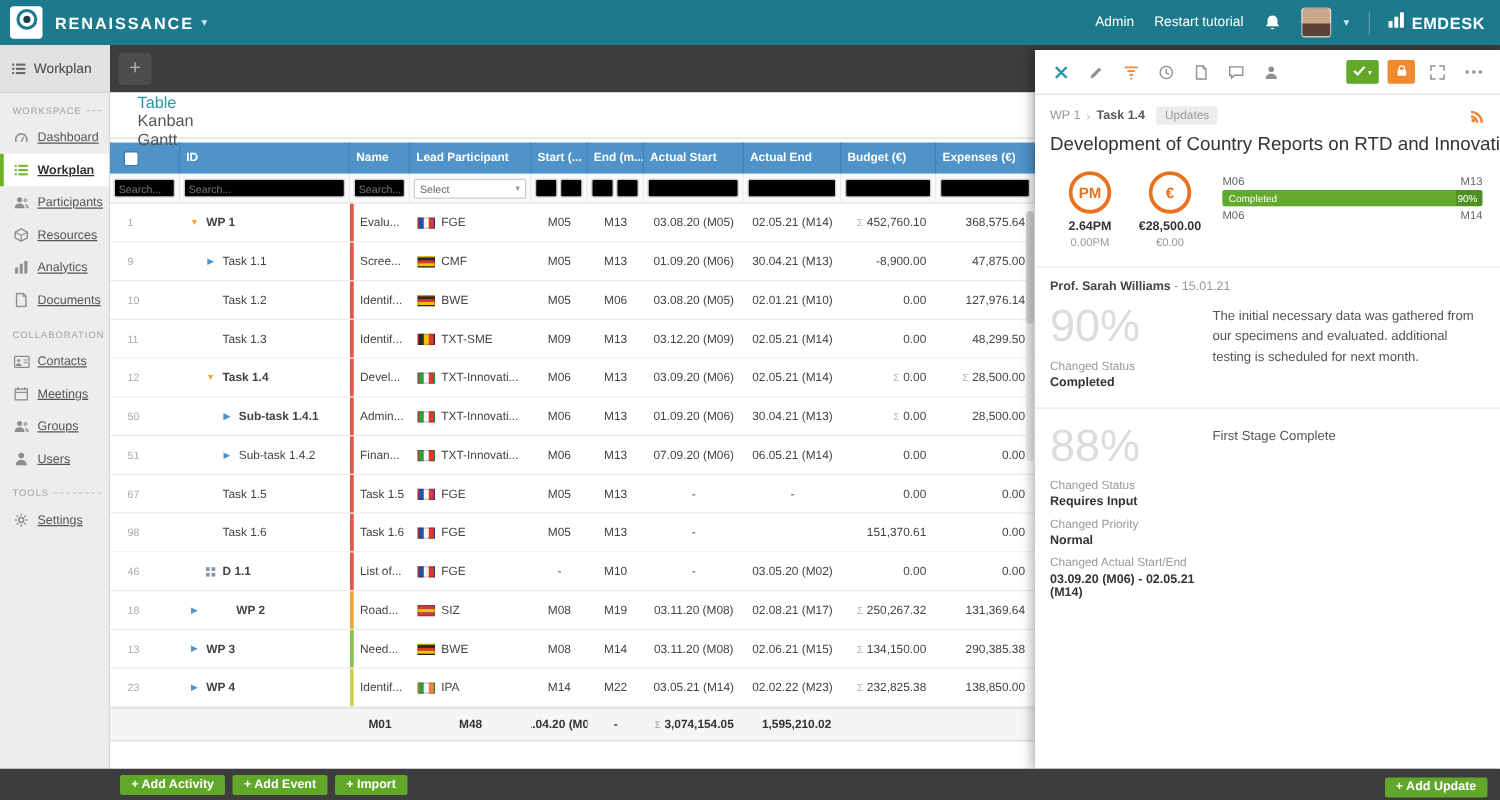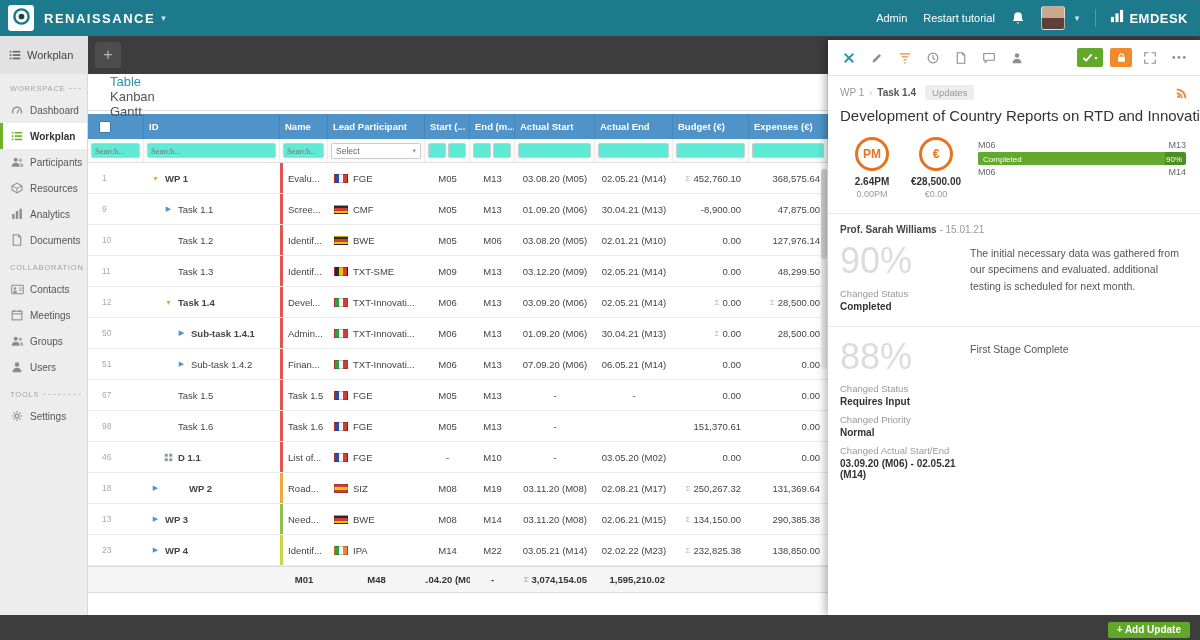--- a/index.html
+++ b/index.html
@@ -21,39 +21,39 @@
   
   .tabstrip { position:absolute; top:36px; left:0; right:0; height:38px; background:#3d3d3d; z-index:1; }
   .workplan-tab { position:absolute; left:0; top:0; width:88px; height:38px; background:#e2e2e2; color:#444; font-size:11px; display:flex; align-items:center; gap:6px; padding-left:9px; }
   .workplan-tab .icon { color:#666; display:flex; }
   .plus-tab { position:absolute; left:95px; top:6px; width:26px; height:26px; background:#4d4d4d; color:#b5b5b5; border-radius:3px; display:flex; align-items:center; justify-content:center; font-size:16px; }
 
   
   .sidebar { position:absolute; top:74px; left:0; width:88px; bottom:25px; background:#ededed; border-right:1px solid #d8d8d8; z-index:2; }
   .sb-heading { display:flex; align-items:center; gap:4px; padding:10px 6px 4px 10px; font-size:7.5px; letter-spacing:.8px; color:#a2a2a2; }
   .sb-heading::after { content:""; flex:1; border-top:1px dashed #c9c9c9; }
-  .sb-item { height:26px; display:flex; align-items:center; gap:6px; padding-left:10px; font-size:10px; color:#555; cursor:pointer; }
+  .sb-item { height:26px; display:flex; align-items:center; gap:6px; padding-left:10px; font-size:10px; color:#555; cursor:pointer;text-decoration:underline; }
   .sb-item .sb-icon { width:14px; display:flex; align-items:center; justify-content:center; color:#8d8d8d; }
   .sb-item.active { background:#fff; border-left:3px solid #6fb32b; padding-left:7px; color:#333; font-weight:bold; }
   .sb-item.active .sb-icon { color:#6fb32b; }
 
   
   .main { position:absolute; left:88px; top:74px; right:372px; bottom:25px; background:#fff; overflow:hidden; z-index:2; }
   .view-tabs { height:37px; border-bottom:1px solid #dedede; display:flex; background:#fff;flex-direction:column; }
   .view-tab { padding:0 22px; display:flex; align-items:center; font-size:13px; color:#555; border-right:1px solid #e8e8e8; cursor:pointer; }
   .view-tab.active { color:#2a96a8; }
 
   .trow { display:grid; grid-template-columns:56px 136px 48px 97px 45px 45px 80px 78px 76px 79px; width:740px; align-items:center; }
   .thead { background:#4f93c8; height:25px; margin-top:3px; }
   .hcell { height:100%; display:flex; align-items:center; padding-left:5px; border-right:1px solid #4285b8; color:#fff; font-size:9.5px; font-weight:bold; overflow:hidden; white-space:nowrap; }
   .hcheckbox { width:12px; height:12px; background:#fff; border:1px solid #3c7aae; border-radius:2px; margin-left:6px; }
 
   .tsearch { background:#fafafa; height:24px; border-bottom:1px solid #e0e0e0; }
   .scell { height:100%; display:flex; align-items:center; gap:2px; padding:0 3px; border-right:1px solid #ececec; }
-  .sinput { width:100%; height:15px; border:1px solid #ccc; border-radius:2px; font-size:8.5px; color:#777; padding:0 3px; background:#5eead4; font-family:Liberation Serif, serif; }
+  .sinput { width:100%; height:15px; border:1px solid #ccc; border-radius:2px; font-size:8.5px; color:#777; padding:0 3px; background:#000000; font-family:Liberation Sans, sans-serif; }
   .sinput.tiny { width:48%; }
   .sselect { width:100%; height:16px; border:1px solid #ccc; border-radius:2px; background:#fff; font-size:8.5px; color:#666; display:flex; align-items:center; justify-content:space-between; padding:0 4px; }
   .sselect .caret { font-size:7px; color:#999; }
 
   .brow { height:31px; border-bottom:1px solid #ebebeb; background:#fff; }
   .cell { display:flex; align-items:center; height:100%; font-size:9.5px; color:#444; overflow:hidden; white-space:nowrap; }
   .cell.num { color:#aaa; font-size:8.5px; padding-left:14px; }
   .cell.idc { gap:4px; }
   .arrow { width:11px; flex-shrink:0; font-size:7px; color:#4f93c8; display:flex; align-items:center; justify-content:center; }
   .arrow.exp { color:#f5a623; }
@@ -821,16 +821,21 @@
               <div class="change-value">03.09.20 (M06) - 02.05.21 (M14)</div>
             </div>
           </div>
           <div class="update-text">First Stage Complete</div>
         </div>
       </div>
     </div>
 </div>
 
 <div class="bottombar">
+  <div class="bb-left">
+    <span class="gbtn">+ Add Activity</span>
+    <span class="gbtn">+ Add Event</span>
+    <span class="gbtn">+ Import</span>
+  </div>
   <div class="bb-right">
     <span class="gbtn">+ Add Update</span>
   </div>
 </div>
 
 </body></html>

